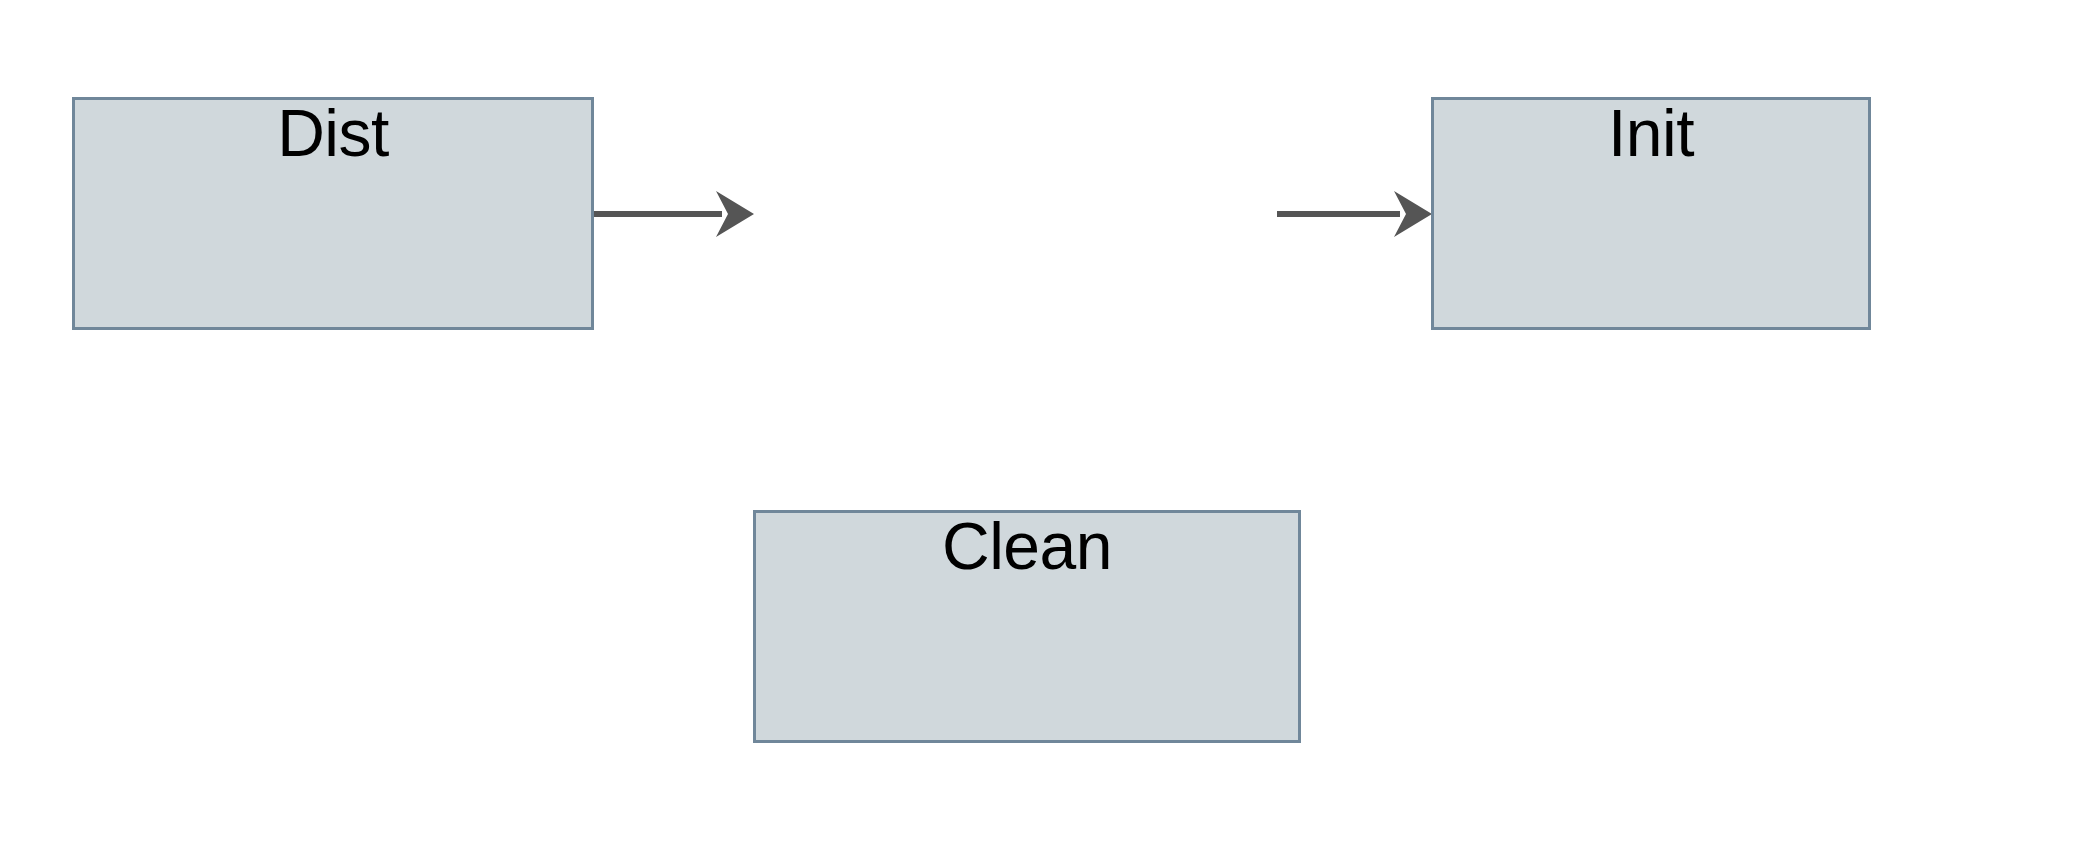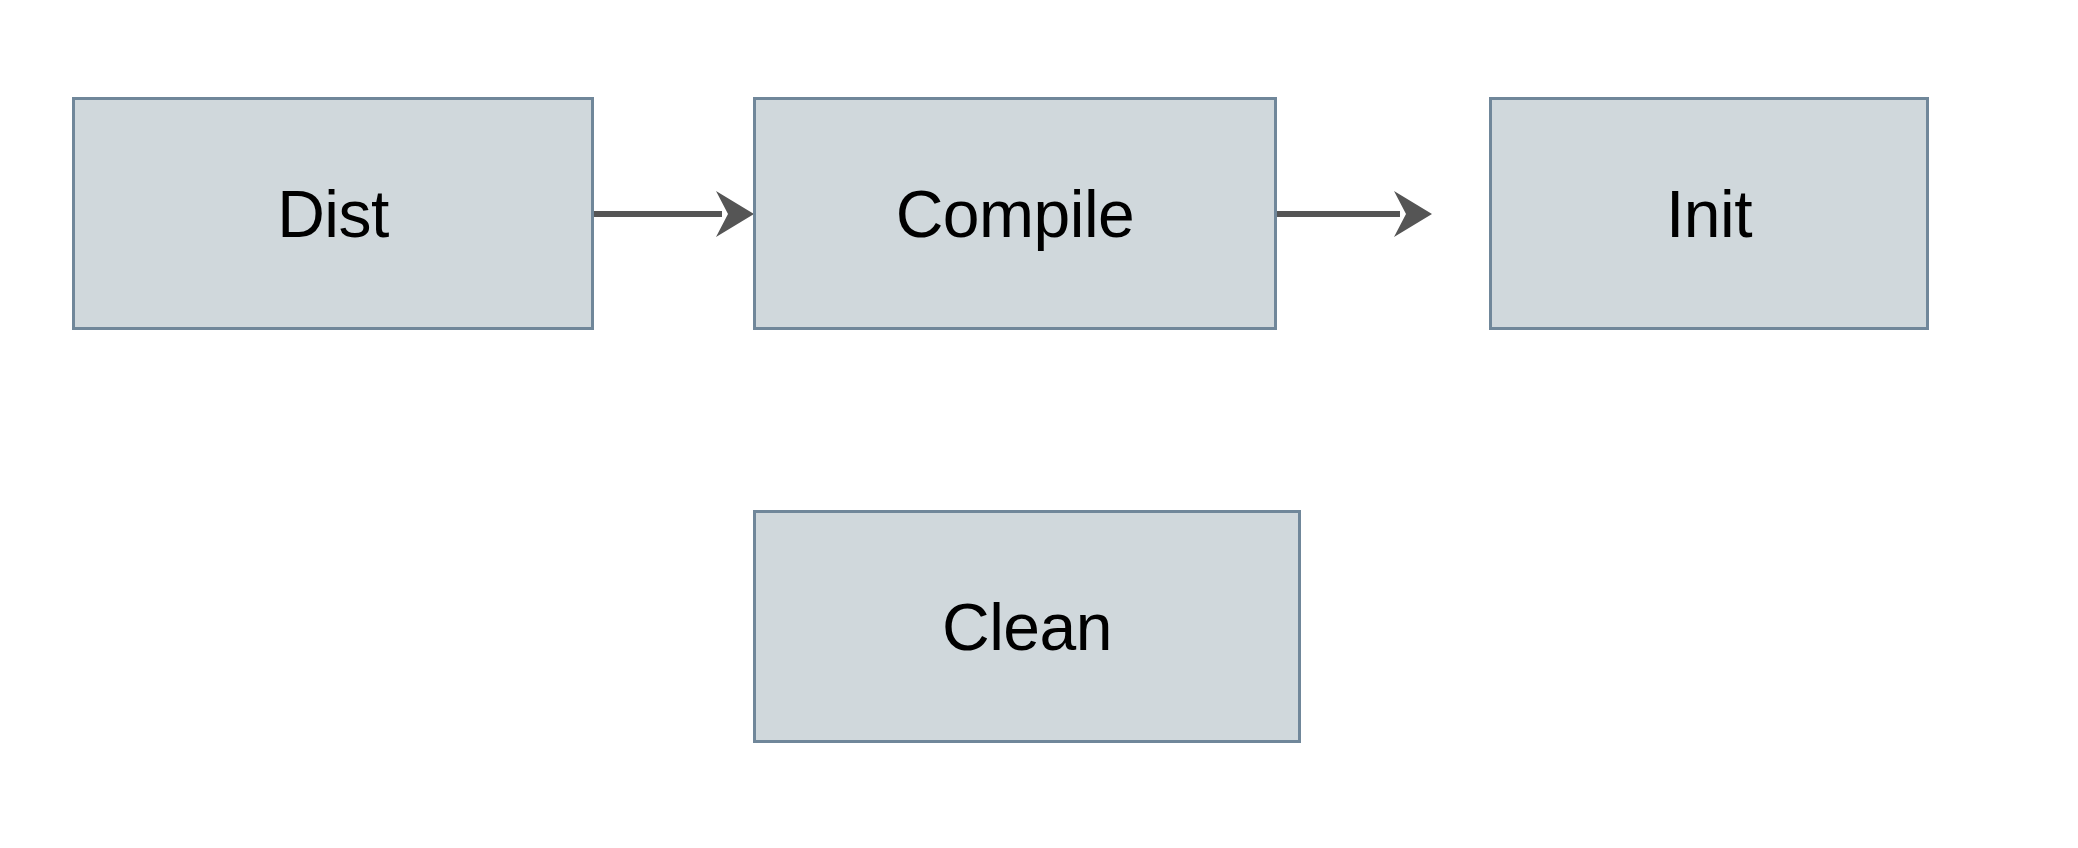--- a/index.html
+++ b/index.html
@@ -17,37 +17,37 @@
     height: 848px;
     background: #ffffff;
     overflow: hidden;
   }
   .node {
     position: absolute;
     box-sizing: border-box;
     background: #d0d8dc;
     border: 3px solid #70879a;
     display: flex;
-    align-items: center;
+    align-items: flex-start;
     justify-content: center;
   }
   .node-label {
     font-family: "Liberation Sans", sans-serif;
     font-size: 66px;
     font-weight: 400;
     line-height: 1;
     color: #000000;
     letter-spacing: -0.5px;
     white-space: nowrap;
     -webkit-font-smoothing: antialiased;
   }
   
   #node-dist    { left: 72px;   top: 97px;  width: 522px; height: 233px; }
   #node-compile { left: 753px;  top: 97px;  width: 524px; height: 233px; }
-  #node-init    { left: 1489px; top: 97px;  width: 440px; height: 233px; }
+  #node-init    { left: 1431px; top: 97px;  width: 440px; height: 233px; }
   #node-clean   { left: 753px;  top: 510px; width: 548px; height: 233px; }
 
   .edge {
     position: absolute;
     overflow: visible;
   }
   #edge-dist-compile { left: 594px;  top: 183px; width: 162px; height: 62px; }
   #edge-compile-init { left: 1277px; top: 183px; width: 157px; height: 62px; }
 </style>
 </head>
@@ -59,23 +59,20 @@
     <span class="node-label">Dist</span>
   </div>
 
   <div class="edge" id="edge-dist-compile">
     <svg width="162" height="62" viewBox="0 0 162 62">
       <line x1="0" y1="31" x2="128" y2="31" stroke="#555555" stroke-width="6"></line>
       <polygon points="122,8 160,31 122,54 134,31" fill="#555555"></polygon>
     </svg>
   </div>
 
-  <div class="node" id="node-compile">
-    <span class="node-label">Compile</span>
-  </div>
 
   <div class="edge" id="edge-compile-init">
     <svg width="157" height="62" viewBox="0 0 157 62">
       <line x1="0" y1="31" x2="123" y2="31" stroke="#555555" stroke-width="6"></line>
       <polygon points="117,8 155,31 117,54 129,31" fill="#555555"></polygon>
     </svg>
   </div>
 
   <div class="node" id="node-init">
     <span class="node-label">Init</span>

